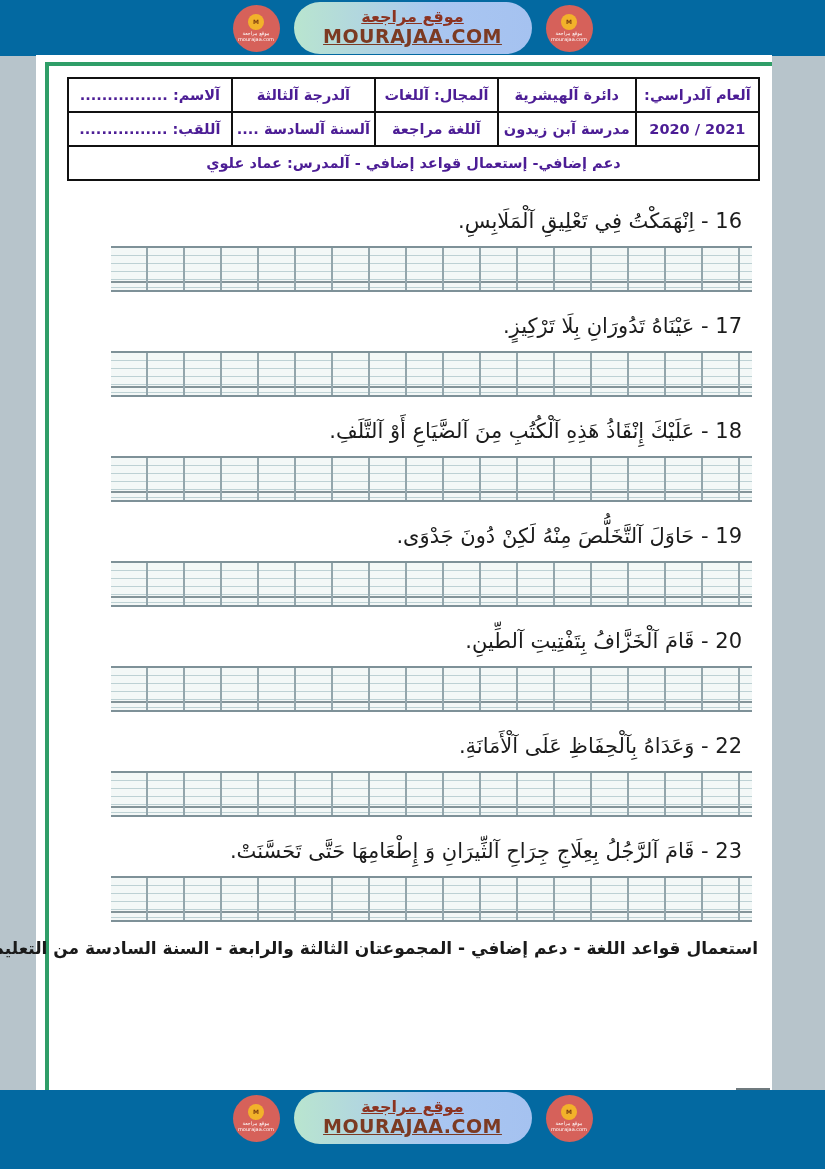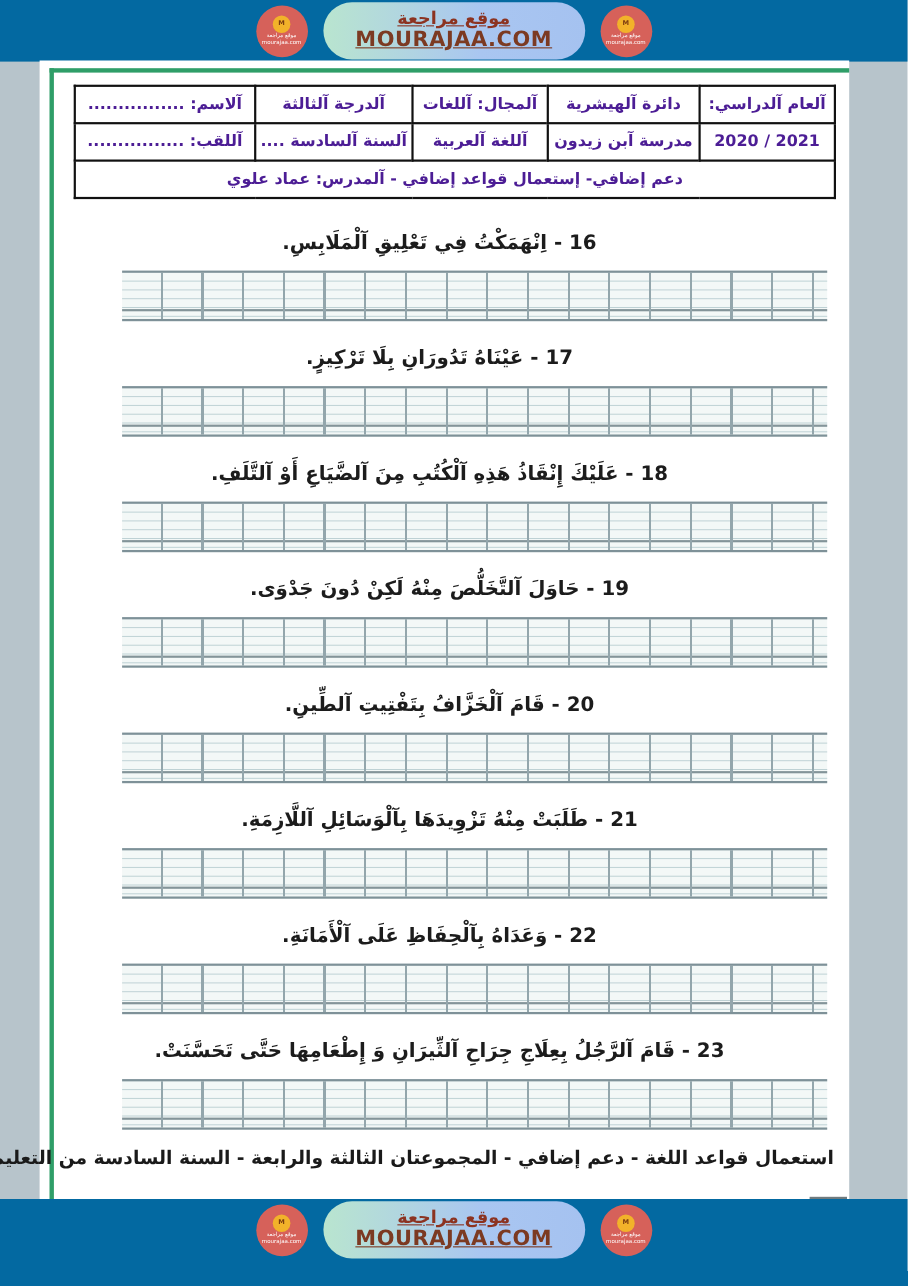--- a/index.html
+++ b/index.html
@@ -79,23 +79,23 @@
   td.col-school { width:20%; }
   td.col-domain { width:18%; }
   td.col-grade  { width:20%; }
   td.col-name   { width:24%; text-align:right; padding-right:8px; }
   td.subtitle-cell { font-size:15px; padding:9px 4px; }
 
   
   .exercises { margin-top:6px; }
   .exercise { margin-top:0; }
   .sentence {
-    direction:rtl; text-align:center;
+    direction:rtl; text-align:right;
     padding:19px 26px 0 0;
-    font-size:18px; font-weight:bold; color:#1c1c1c;
+    font-size:21px; font-weight:normal; color:#1c1c1c;
     line-height:30px; white-space:nowrap;
   }
   .ruled {
     height:46px;
     margin:10px 16px 0 54px;
     border-top:2px solid #7e9198;
     border-bottom:2px solid #7e9198;
     background-color:#f3f8f7;
     background-image:
       repeating-linear-gradient(to right, transparent 0 35px, #93a6ac 35px 37px),
@@ -152,21 +152,21 @@
           <tr>
         <td class="col-year">آلعام آلدراسي:</td>
         <td class="col-school">دائرة آلهيشرية</td>
         <td class="col-domain">آلمجال: آللغات</td>
         <td class="col-grade">آلدرجة آلثالثة</td>
         <td class="col-name">آلاسم: ................</td>
       </tr>
       <tr>
         <td class="col-year">2021 / 2020</td>
         <td class="col-school">مدرسة آبن زيدون</td>
-        <td class="col-domain">آللغة آلعربية</td>
+        <td class="col-domain">آللغة مراجعة</td>
         <td class="col-grade">آلسنة آلسادسة ....</td>
         <td class="col-name">آللقب: ................</td>
       </tr>
       <tr>
         <td class="subtitle-cell" colspan="5">دعم إضافي- إستعمال قواعد إضافي -  آلمدرس: عماد علوي</td>
       </tr>
     </tbody>
       </table>
 
     <div class="exercises" id="exercises">
@@ -188,24 +188,20 @@
   <div class="exercise">
     <div class="sentence">19 - حَاوَلَ آلتَّخَلُّصَ مِنْهُ لَكِنْ دُونَ جَدْوَى.</div>
     <div class="ruled"></div>
   </div>
 
   <div class="exercise">
     <div class="sentence">20 - قَامَ آلْخَزَّافُ بِتَفْتِيتِ آلطِّينِ.</div>
     <div class="ruled"></div>
   </div>
 
-  <div class="exercise">
-    <div class="sentence">21 - طَلَبَتْ مِنْهُ تَزْوِيدَهَا بِآلْوَسَائِلِ آللَّازِمَةِ.</div>
-    <div class="ruled"></div>
-  </div>
 
   <div class="exercise">
     <div class="sentence">22 - وَعَدَاهُ بِآلْحِفَاظِ عَلَى آلْأَمَانَةِ.</div>
     <div class="ruled"></div>
   </div>
 
   <div class="exercise">
     <div class="sentence">23 - قَامَ آلرَّجُلُ بِعِلَاجِ جِرَاحِ آلثِّيرَانِ وَ إِطْعَامِهَا حَتَّى تَحَسَّنَتْ.</div>
     <div class="ruled"></div>
   </div>

